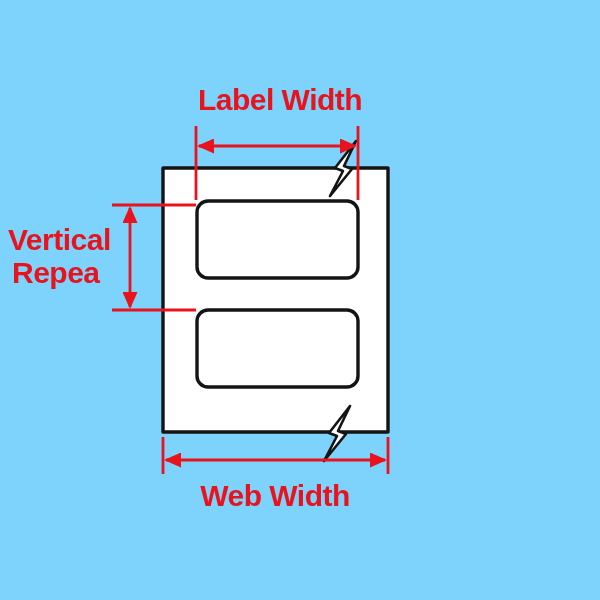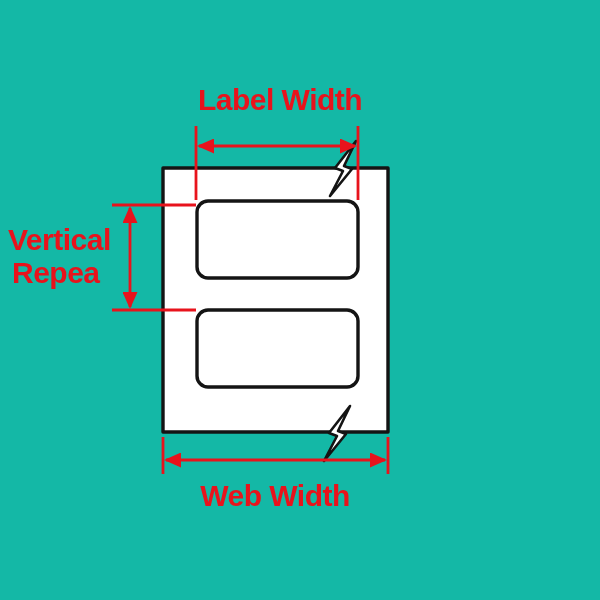--- a/index.html
+++ b/index.html
@@ -4,21 +4,21 @@
 <style>
   html, body {
     margin: 0;
     padding: 0;
     background: #ffffff;
   }
   .canvas {
     position: relative;
     width: 600px;
     height: 600px;
-    background: #14b8a6;
+    background: #7dd3fc;
     overflow: hidden;
     font-family: "Liberation Sans", sans-serif;
   }
   svg { display: block; }
   .dim-text {
     font-family: "Liberation Sans", "DejaVu Sans", sans-serif;
     font-weight: 700;
     font-size: 30px;
     fill: #e8131c;
     letter-spacing: -0.5px;

